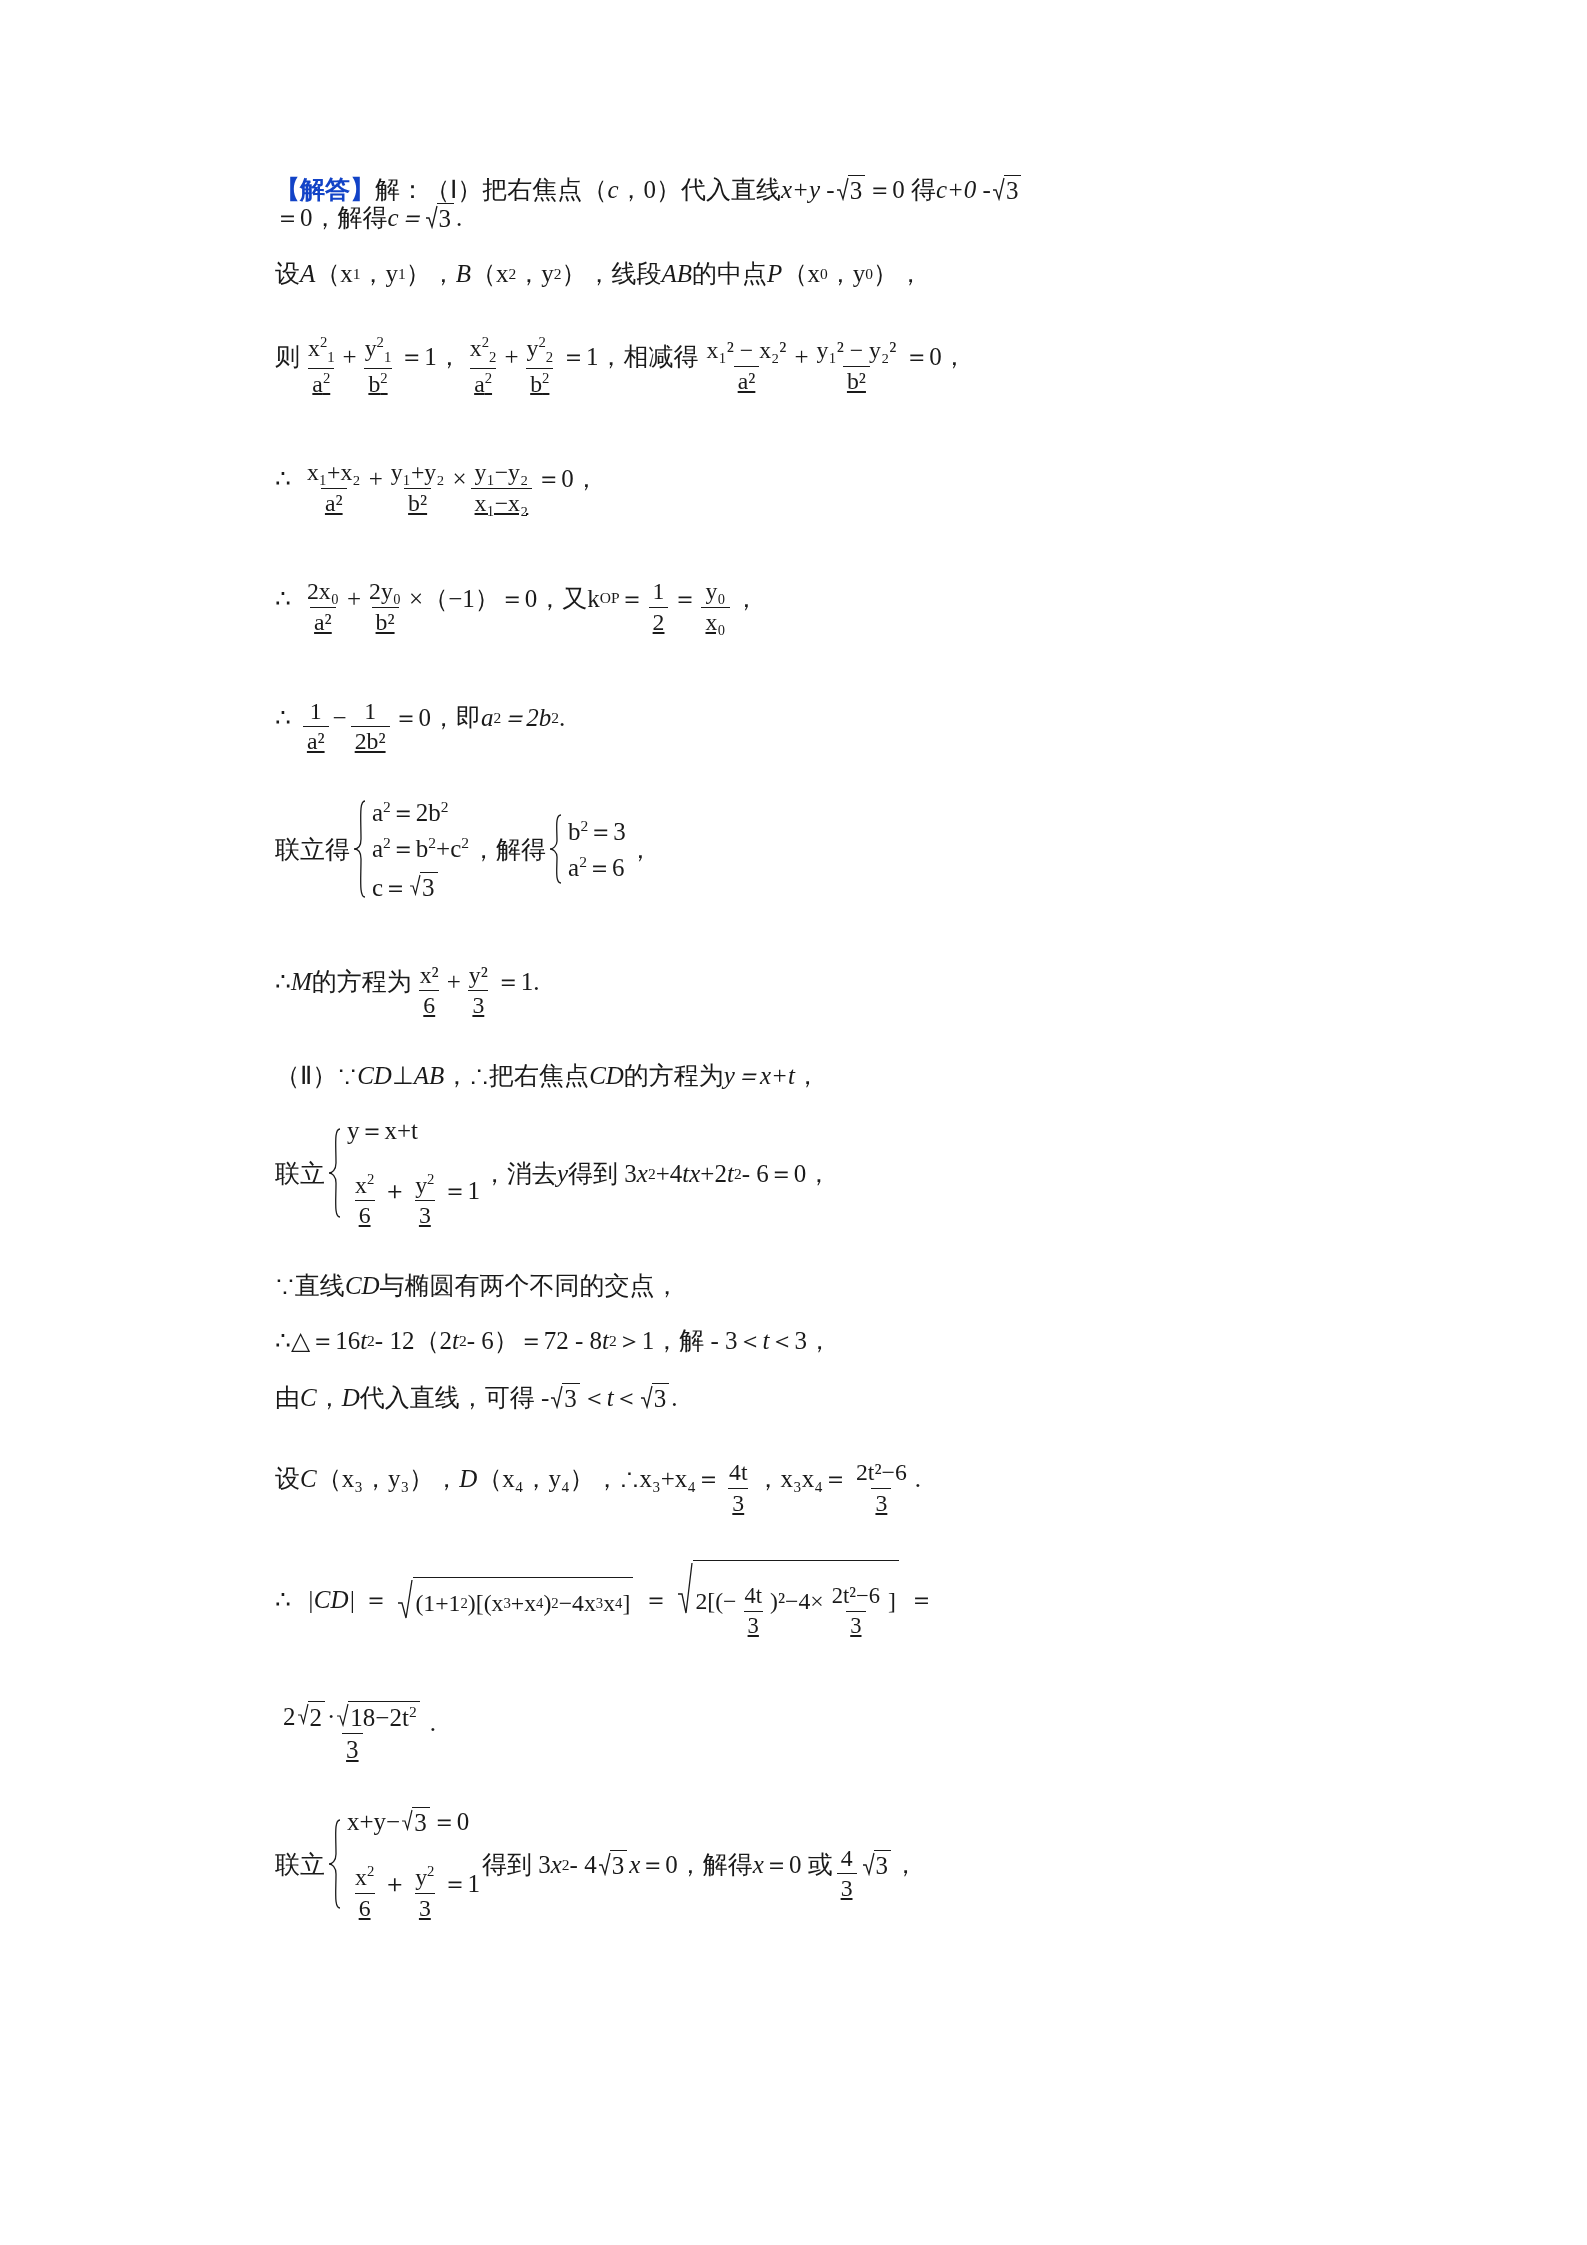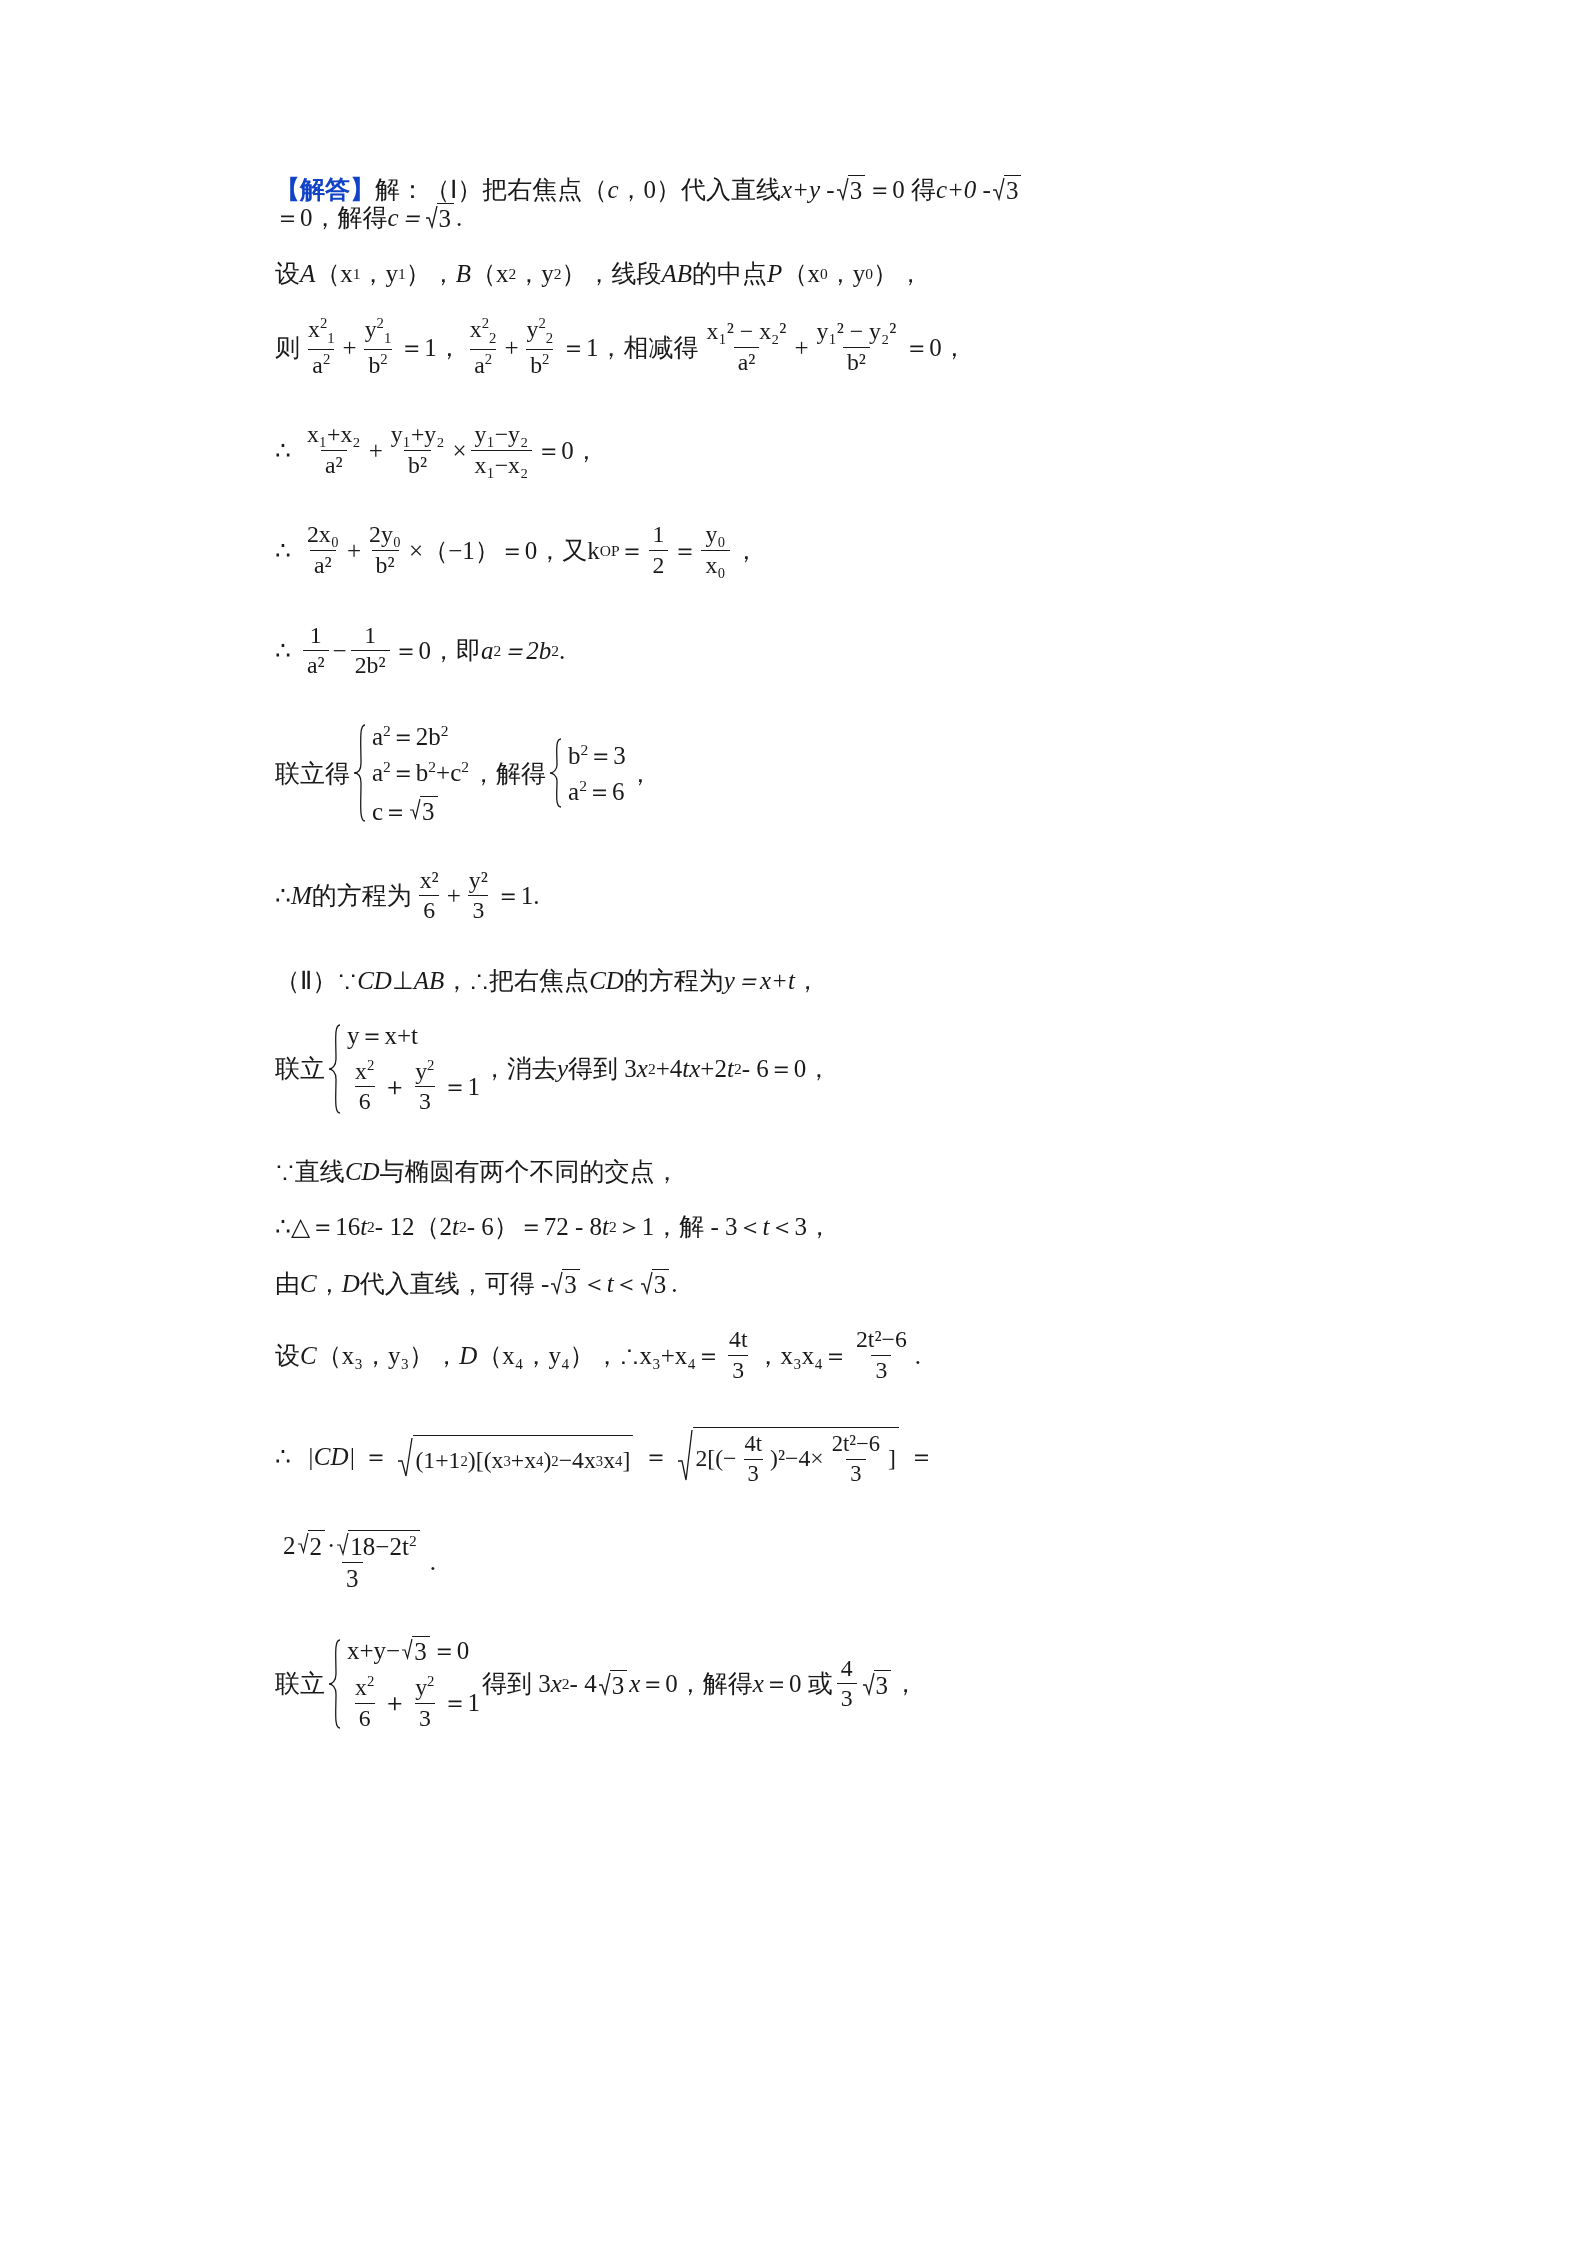--- a/index.html
+++ b/index.html
@@ -56,24 +56,26 @@
     display: inline-flex;
     flex-direction: column;
     align-items: center;
     vertical-align: middle;
     margin: 0 4px;
     font-size: 0.95em;
     line-height: 1.08;
   }
   .frac > .num {
     padding: 0 4px 2px 4px;
+    margin-top: 19px;
   }
   .frac > .den {
     border-top: 1.4px solid #1a1a1a;
     padding: 2px 4px 0 4px;
+    text-decoration: underline;
   }
   sup.exp { font-size: 0.62em; vertical-align: super; }
   sub.idx { font-size: 0.62em; vertical-align: sub; }
 
   
   .system {
     display: inline-flex;
     align-items: center;
     margin: 0 2px;
   }

